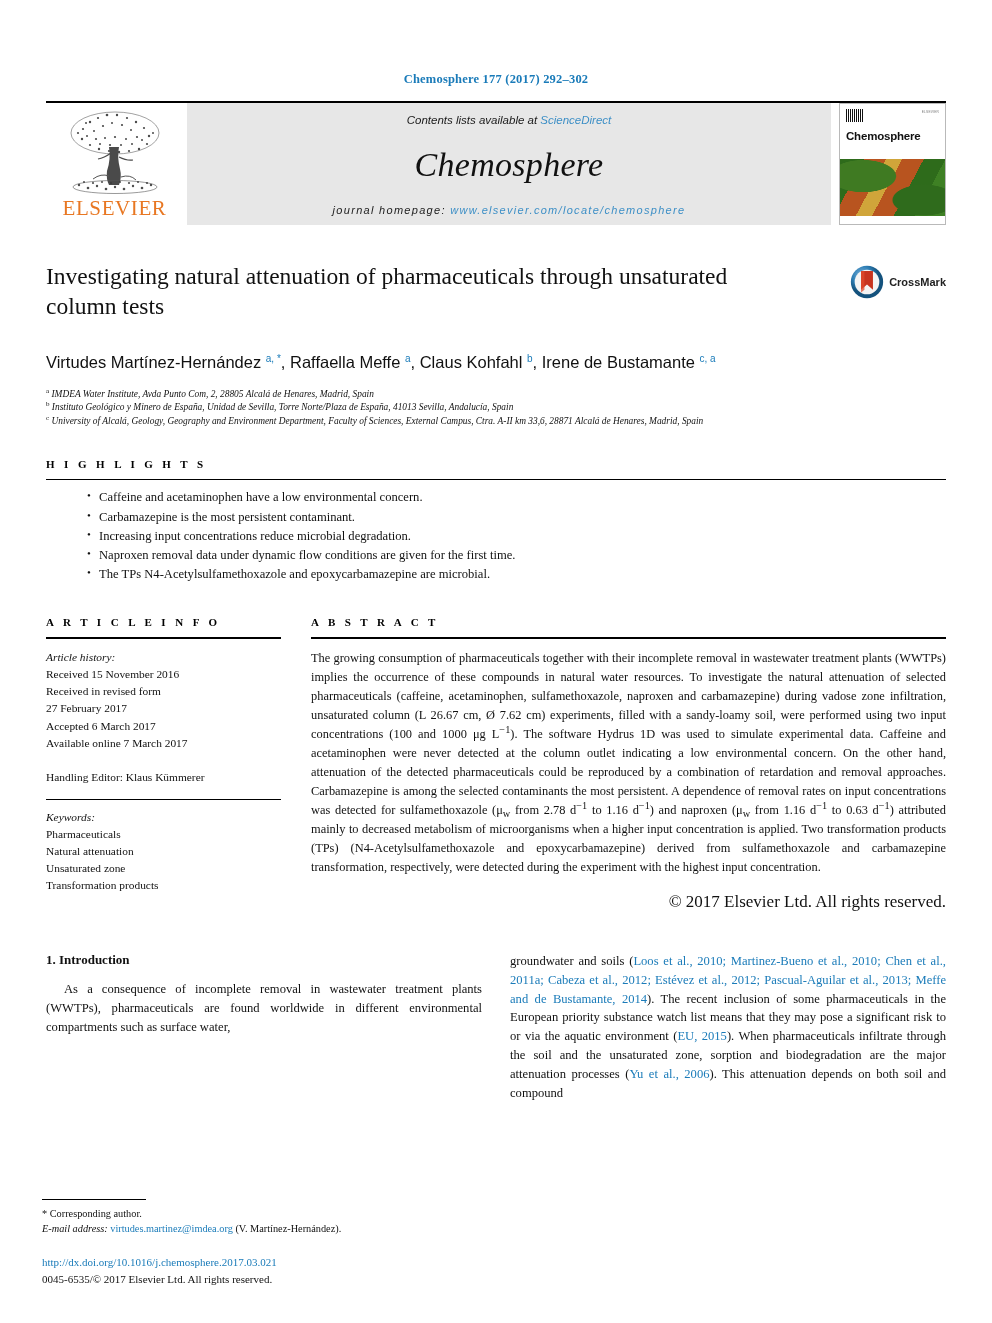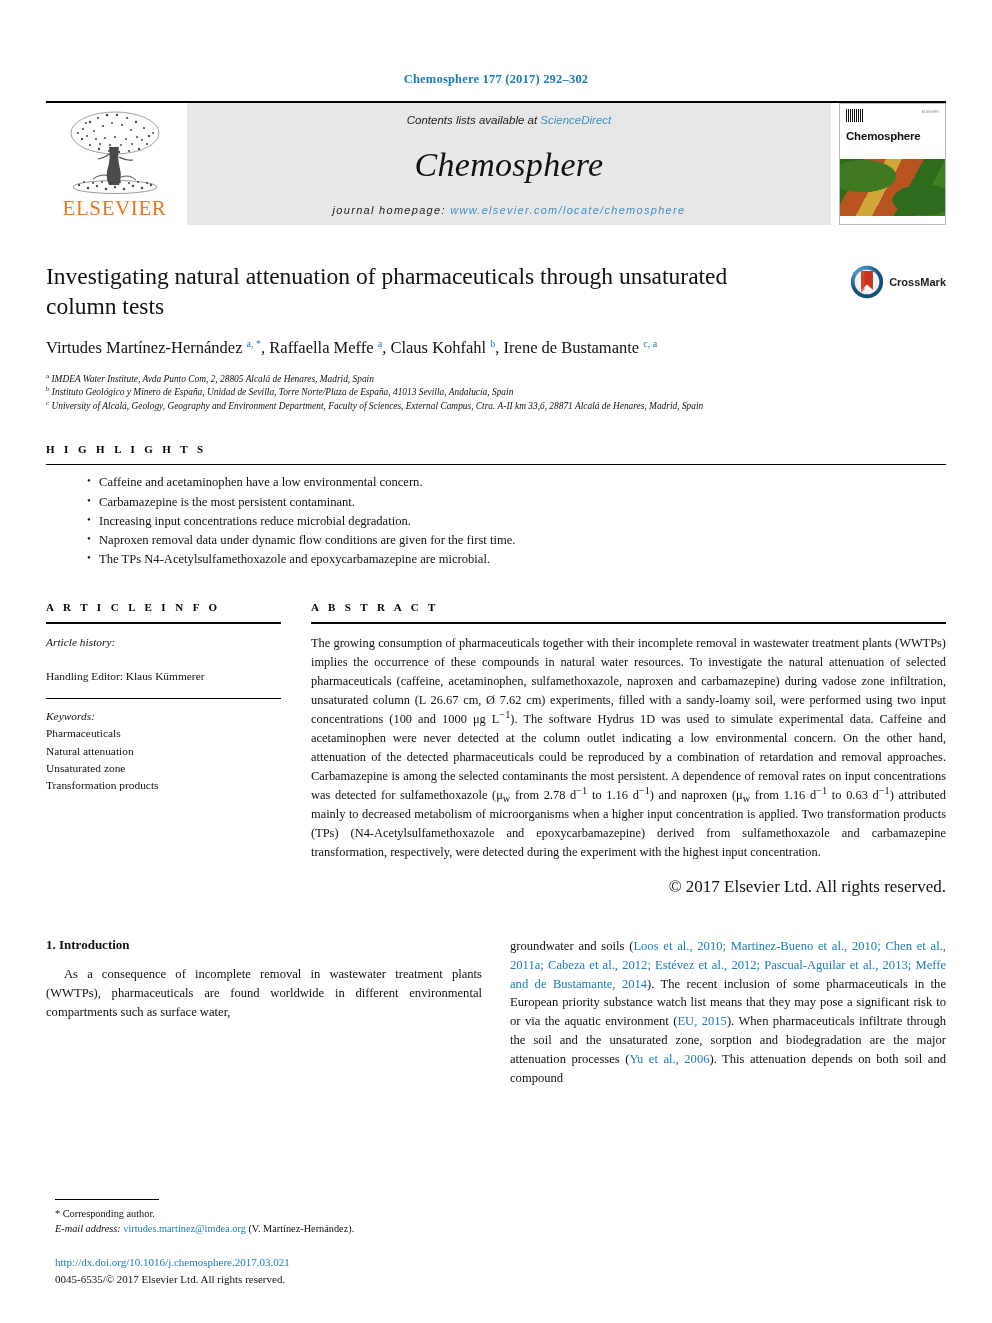--- a/index.html
+++ b/index.html
@@ -143,24 +143,24 @@
   .art-title {
     font-family: "Liberation Serif", serif;
     font-size: 23.5px;
     line-height: 1.28;
     max-width: 700px;
     margin: 0;
     font-weight: 400;
     color: #111;
   }
   .authors {
-    font-family: Liberation Serif, serif;
+    font-family: Liberation Sans, sans-serif;
     font-size: 16.5px;
     line-height: 1.42;
-    margin-top: 15px;
+    margin-top: 30px;
     max-width: 760px;
     color: #111;
   }
   .authors sup { color: #1a7bb9; font-size: 10px; }
   .affils { margin-top: 13px; }
   .affil {
     font-family: "Liberation Serif", serif;
     font-style: italic;
     font-size: 9.4px;
     line-height: 1.45;
@@ -264,21 +264,21 @@
     margin: 0;
     color: #111;
     text-indent: 18px;
   }
   .body-p.noindent { text-indent: 0; }
   a.cite, .cite { color: #1a7bb9; text-decoration: none; }
 
   
   .footnote-zone {
     position: absolute;
-    left: 55px;
+    left: 42px;
     bottom: 36px;
     width: 420px;
   }
   .footnote-rule {
     border-top: 1px solid #000;
     width: 104px;
     margin-bottom: 6px;
   }
   .footnote-line {
     font-family: "Liberation Serif", serif;
@@ -445,20 +445,27 @@
         <li>Naproxen removal data under dynamic flow conditions are given for the first time.</li>
         <li>The TPs N4-Acetylsulfamethoxazole and epoxycarbamazepine are microbial.</li>
       </ul>
   </div>
 
   <div class="info-abs">
     <div class="col-info">
       <div class="sec-head info-head">A R T I C L E   I N F O</div>
       <div class="info-body">
         <div class="info-label">Article history:</div>
+        <div>
+            <div class="info-line">Received 15 November 2016</div>
+            <div class="info-line">Received in revised form</div>
+            <div class="info-line">27 February 2017</div>
+            <div class="info-line">Accepted 6 March 2017</div>
+            <div class="info-line">Available online 7 March 2017</div>
+          </div>
         <div class="info-gap"></div>
         <div class="info-line">Handling Editor: Klaus Kümmerer</div>
         <div class="kw-divider"></div>
         <div class="info-label">Keywords:</div>
         <div>
             <div class="info-line">Pharmaceuticals</div>
             <div class="info-line">Natural attenuation</div>
             <div class="info-line">Unsaturated zone</div>
             <div class="info-line">Transformation products</div>
           </div>

